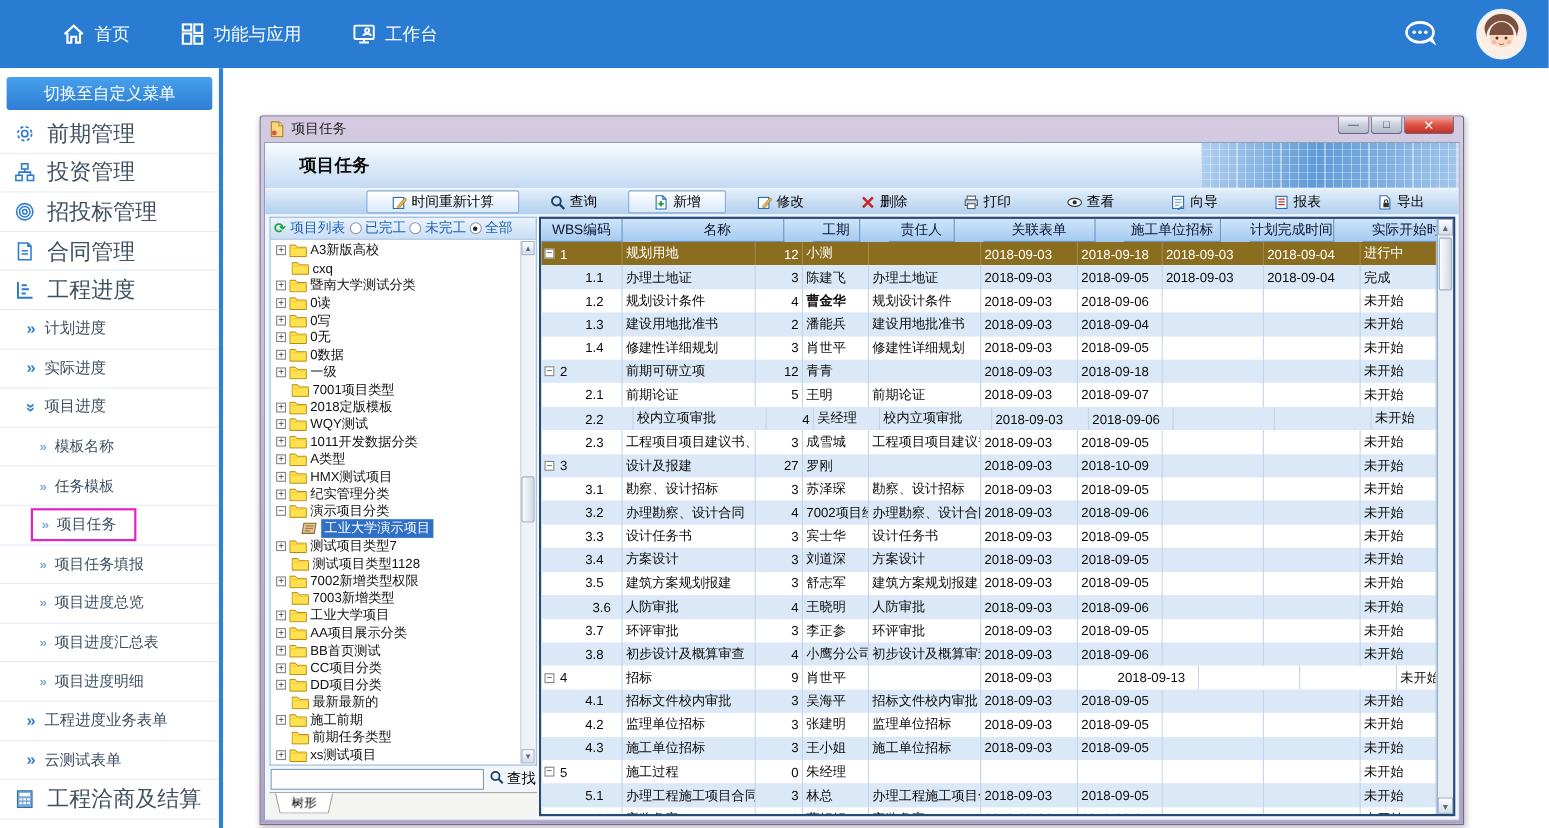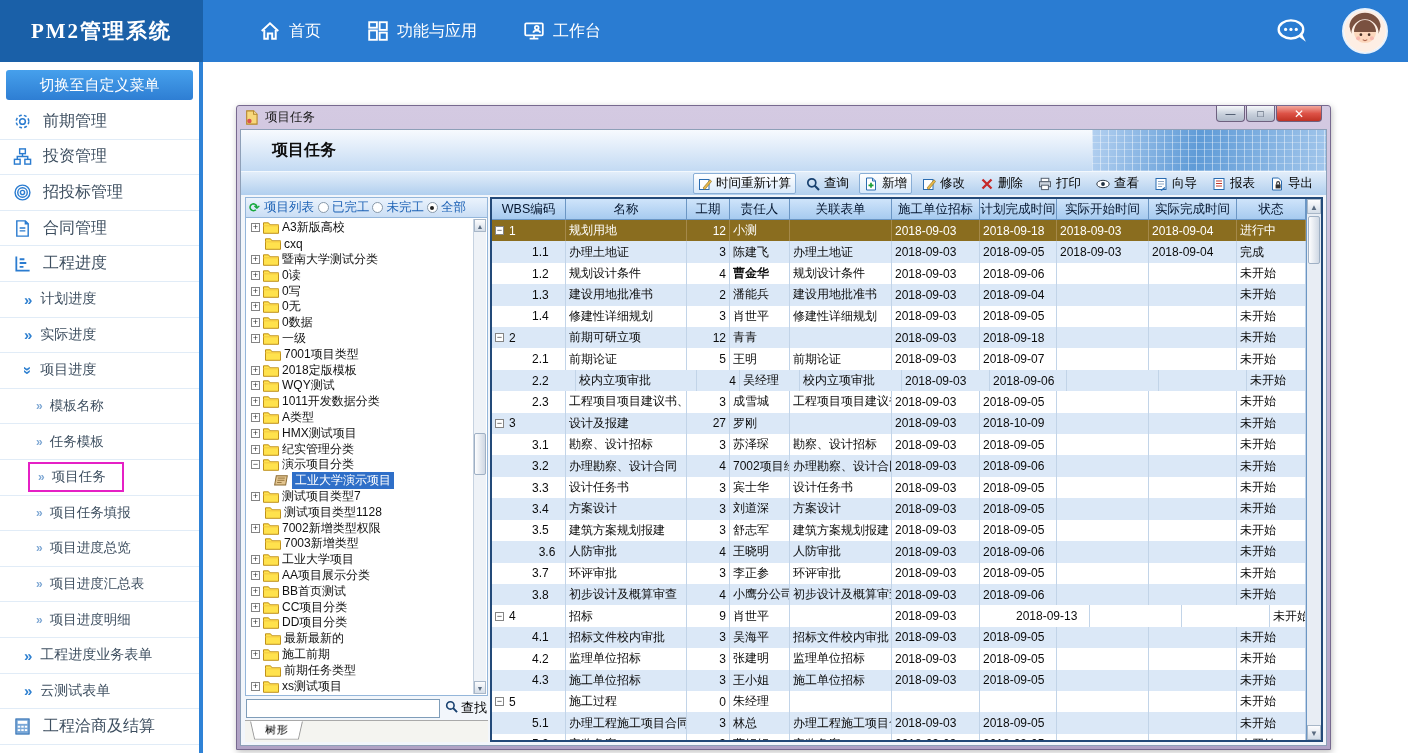--- a/index.html
+++ b/index.html
@@ -19,21 +19,21 @@
   .avatar { width:46px; height:46px; border-radius:50%; background:#fff; overflow:hidden; border:2px solid #e8f1fb; }
   .avatar svg { width:100%; height:100%; display:block; }
 
   
   .shell { display:flex; height:691px; }
   .sidebar { width:203px; border-right:4px solid #2e82d6; background:#fff; flex:none; }
   .switch-btn { display:block; margin:8px auto 4px; width:187px; height:30px;
     background:linear-gradient(#46a0ec,#2e7ed3); color:#fff; border:0; border-radius:3px;
     font-size:15px; font-family:inherit; cursor:pointer; }
   .mitem { height:35.6px; display:flex; align-items:center; border-bottom:1px solid #e1ecf7;
-    font-size:16px; color:#3e4f60; cursor:pointer; }
+    font-size:20px; color:#3e4f60; cursor:pointer; }
   .mitem.top { padding-left:13px; gap:11px; }
   .mitem.sub { padding-left:24px; gap:8px; font-size:14px; }
   .mitem.subsub { padding-left:36px; gap:7px; font-size:13.5px; }
   .mitem svg { width:19px; height:19px; flex:none; }
   .chev { color:#2f80d0; font-weight:bold; font-size:15px; line-height:1; }
   .subsub .chev { color:#7fa8d4; font-size:12px; }
   .chev.rot { display:inline-block; transform:rotate(90deg); }
   .hl-box { display:flex; align-items:center; gap:7px; border:2px solid #e520c5; padding:4px 16px 4px 8px; margin-left:-8px; }
 
   
@@ -55,21 +55,21 @@
   .hd { height:41px; background:linear-gradient(#f7fafe,#c3daf3); position:relative; flex:none; overflow:hidden; }
   .hd .htitle { position:absolute; left:31px; top:10px; font-size:16px; font-weight:bold; color:#0d0d0d; }
   .building { position:absolute; right:0; top:0; width:234px; height:100%;
     background:
       repeating-linear-gradient(90deg, rgba(255,255,255,.45) 0 1px, transparent 1px 8px),
       repeating-linear-gradient(0deg, rgba(255,255,255,.28) 0 1px, transparent 1px 7px),
       linear-gradient(100deg,#b3d0f0 0%, #5f9bd7 45%, #a2c6eb 100%); }
 
   .toolbar { height:24px; background:linear-gradient(#e3eefa,#b1cfee); display:flex; align-items:center;
     justify-content:flex-end; padding-right:8px; gap:5px; flex:none; border-top:1px solid #f3f8fd; }
-  .tbtn { display:flex; align-items:center; gap:4px; font-size:12.5px; color:#000; padding:1px 4px;
+  .tbtn { display:flex; align-items:center; gap:4px; font-size:12.5px; color:#000; padding:1px 22px;
     white-space:nowrap; cursor:pointer; border:1px solid transparent; }
   .tbtn.raised { border:1px solid #89aed6; background:linear-gradient(#ffffff,#d9e9fa); border-radius:2px; }
   .tbtn svg { width:14px; height:14px; display:block; }
 
   .split { flex:1; display:flex; overflow:hidden; padding:2px 3px 3px 4px; gap:2px; background:#f2f6fb; }
 
   
   .treecol { width:243px; flex:none; display:flex; flex-direction:column; }
   .tree-head { height:21px; flex:none; display:flex; align-items:center; gap:4px; padding:0 3px;
     font-size:12.5px; color:#1d62b5; background:linear-gradient(#ebf3fc,#cadef5); border:1px solid #94b6da; }
@@ -98,21 +98,21 @@
   .tree-search input { flex:1; height:19px; border:1px solid #7f9db9; font-size:12px; padding:0 3px; font-family:inherit; }
   .findbtn { display:flex; align-items:center; gap:3px; font-size:13px; cursor:pointer; }
   .findbtn svg { width:13px; height:13px; }
   .tree-tabs { height:22px; flex:none; border-top:1px solid #a9a9a9; background:#f4f4f0; padding-left:5px; }
   .tab { display:inline-block; padding:1px 13px 2px; border:1px solid #9a9a9a; border-top:1px solid #fff;
     background:#fff; font-size:12.5px; transform:perspective(8px) rotateX(-4deg); transform-origin:top; cursor:pointer; }
 
   
   .gridcol { flex:1; border:2px solid #234a79; background:#fff; display:flex; overflow:hidden; }
   .gmain { flex:1; display:flex; flex-direction:column; overflow:hidden; }
-  .ghead { display:flex; height:21px; flex:none; background:linear-gradient(#cfe4fa,#a4c9ef); }
+  .ghead { display:flex; height:21px; flex:none; background:linear-gradient(#cfe4fa,#a4c9ef);gap:26px; }
   .hcell { border-right:1px solid #6b96c4; border-bottom:1px solid #6b96c4; font-size:12.5px;
     display:flex; align-items:center; justify-content:center; color:#04152e; flex:none; cursor:pointer; }
   .gbody { flex:1; overflow:hidden; }
   .grow { display:flex; height:21.42px; font-size:12px; color:#0b0b0b; cursor:default; }
   .grow:nth-child(even) { background:#dbe8f7; }
   .grow.sel { background:#8a6d1f; color:#fff; }
   .bcell { border-right:1px solid #c2d4e8; display:flex; align-items:center; padding:0 3px;
     overflow:hidden; white-space:nowrap; flex:none; }
   .grow.sel .bcell { border-right-color:#a5894a; }
   .bcell.num { justify-content:flex-end; }
@@ -121,21 +121,20 @@
   .vscroll { width:15px; flex:none; background:#e8edf4; border-left:1px solid #6b96c4; position:relative;
     font-size:8px; color:#5a6b80; text-align:center; }
   .vscroll .sarr { height:15px; line-height:15px; }
   .vthumb { position:absolute; left:1px; right:1px; top:17px; height:48px;
     background:linear-gradient(90deg,#fdfdfe,#cfd8e4); border:1px solid #9fb0c4; border-radius:2px; cursor:grab; }
 </style>
 </head>
 <body>
 
 <div class="topbar">
-  <div class="logo">PM2管理系统</div>
   <div class="nav">
       <div class="nav-item">
         <span style="display: inline-flex; align-items: center;">
           <svg viewBox="0 0 20 20" fill="none" stroke="#fff" stroke-width="1.8">
             <path d="M2.5 10 L10 3 L17.5 10"></path>
             <path d="M4.8 9 V17 H8 V12.2 H12 V17 H15.2 V9"></path>
           </svg>
         </span>
         <span>首页</span>
       </div>

